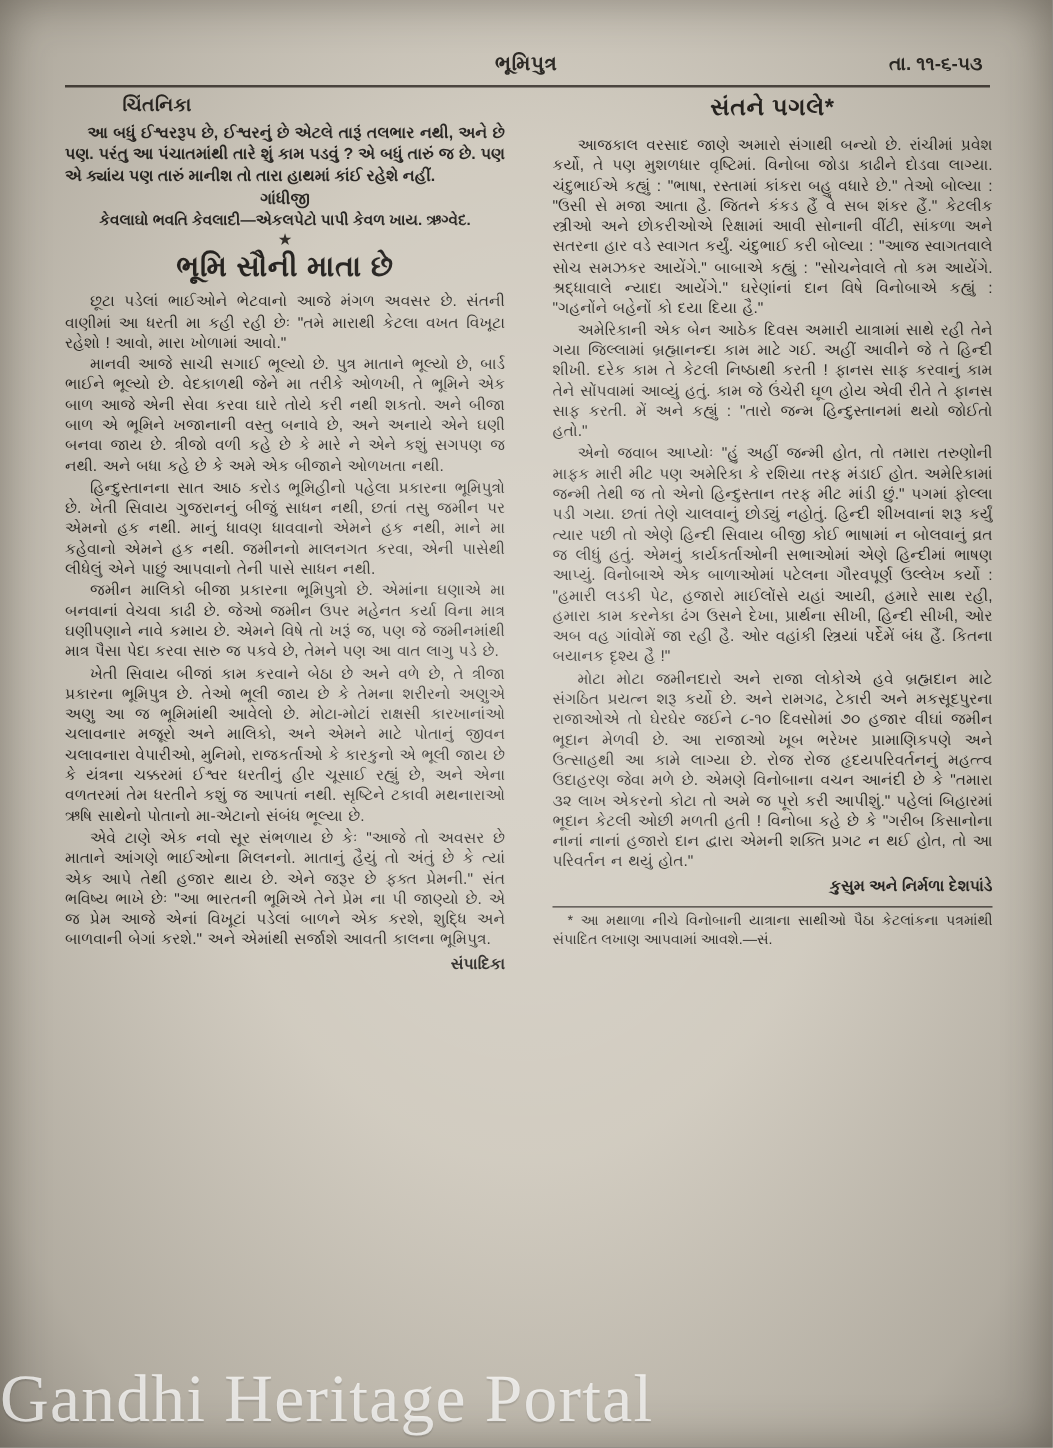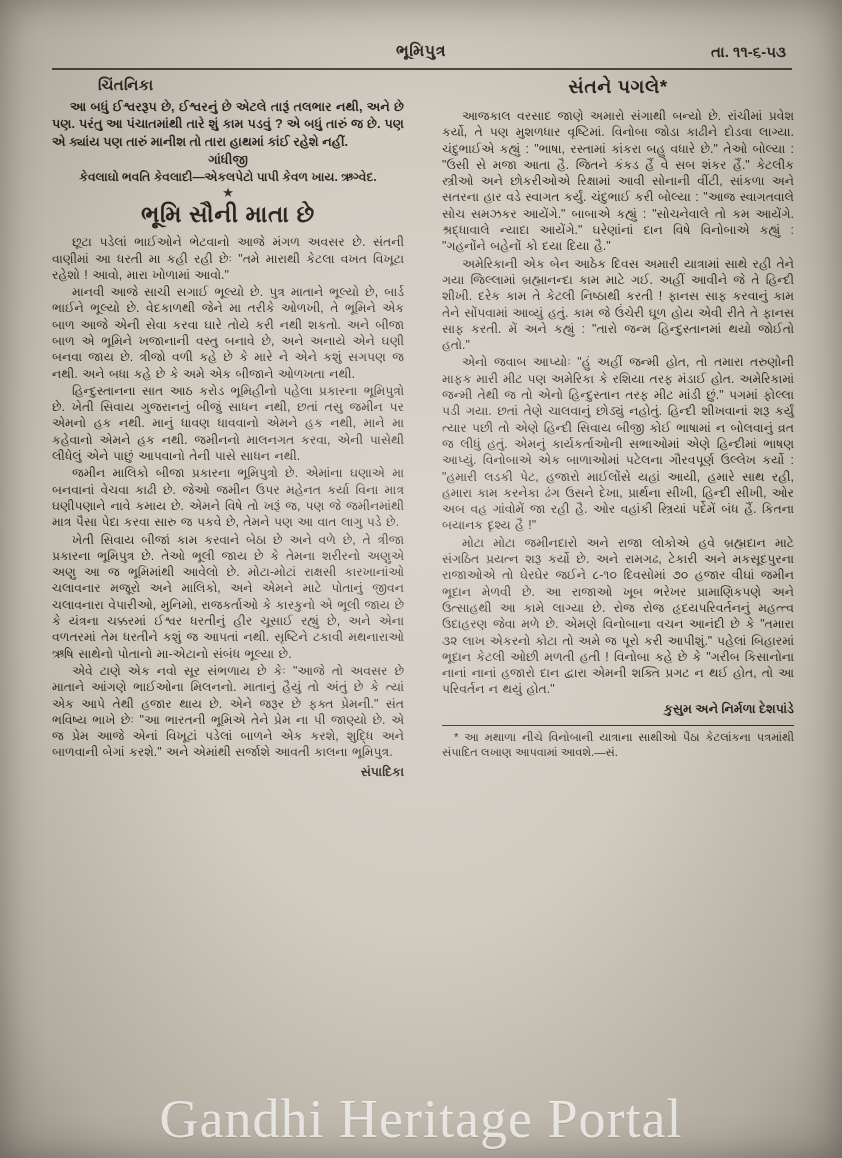--- a/index.html
+++ b/index.html
@@ -164,21 +164,21 @@
     color: #211e1a;
     margin: 0;
     text-align: justify;
     text-indent: 12px;
   }
   .watermark {
     position: absolute;
     left: 0;
     bottom: 8px;
     width: 842px;
-    text-align: center;
+    text-align: left;
     font-family: "Liberation Serif", serif;
     font-size: 54px;
     color: rgba(255,255,255,0.72);
     letter-spacing: 1px;
     z-index: 6;
     pointer-events: none;
     text-shadow: 0 1px 1px rgba(0,0,0,0.12);
   }
   .edge {
     position: absolute;

